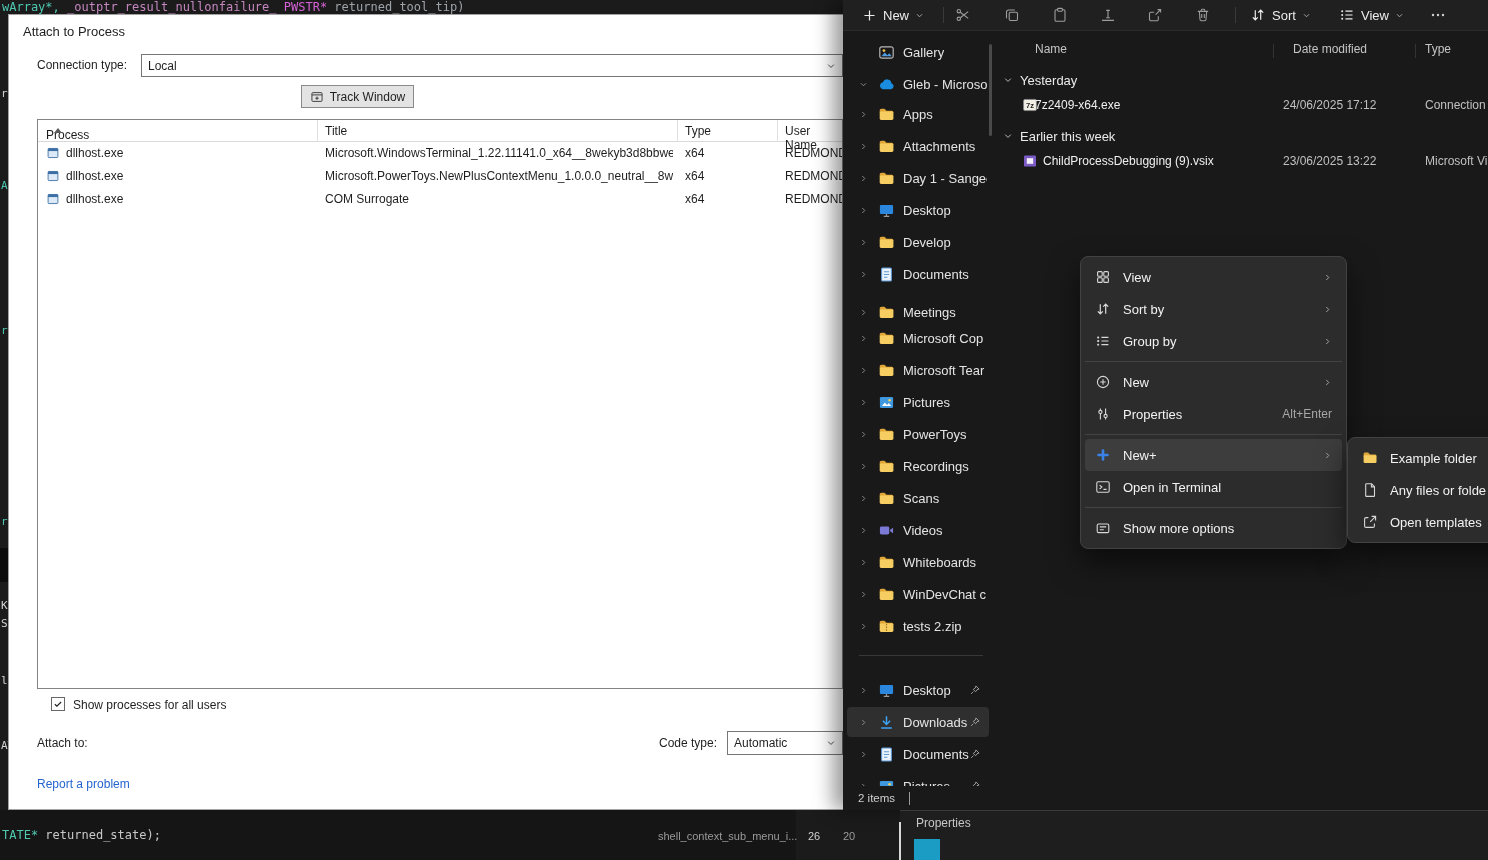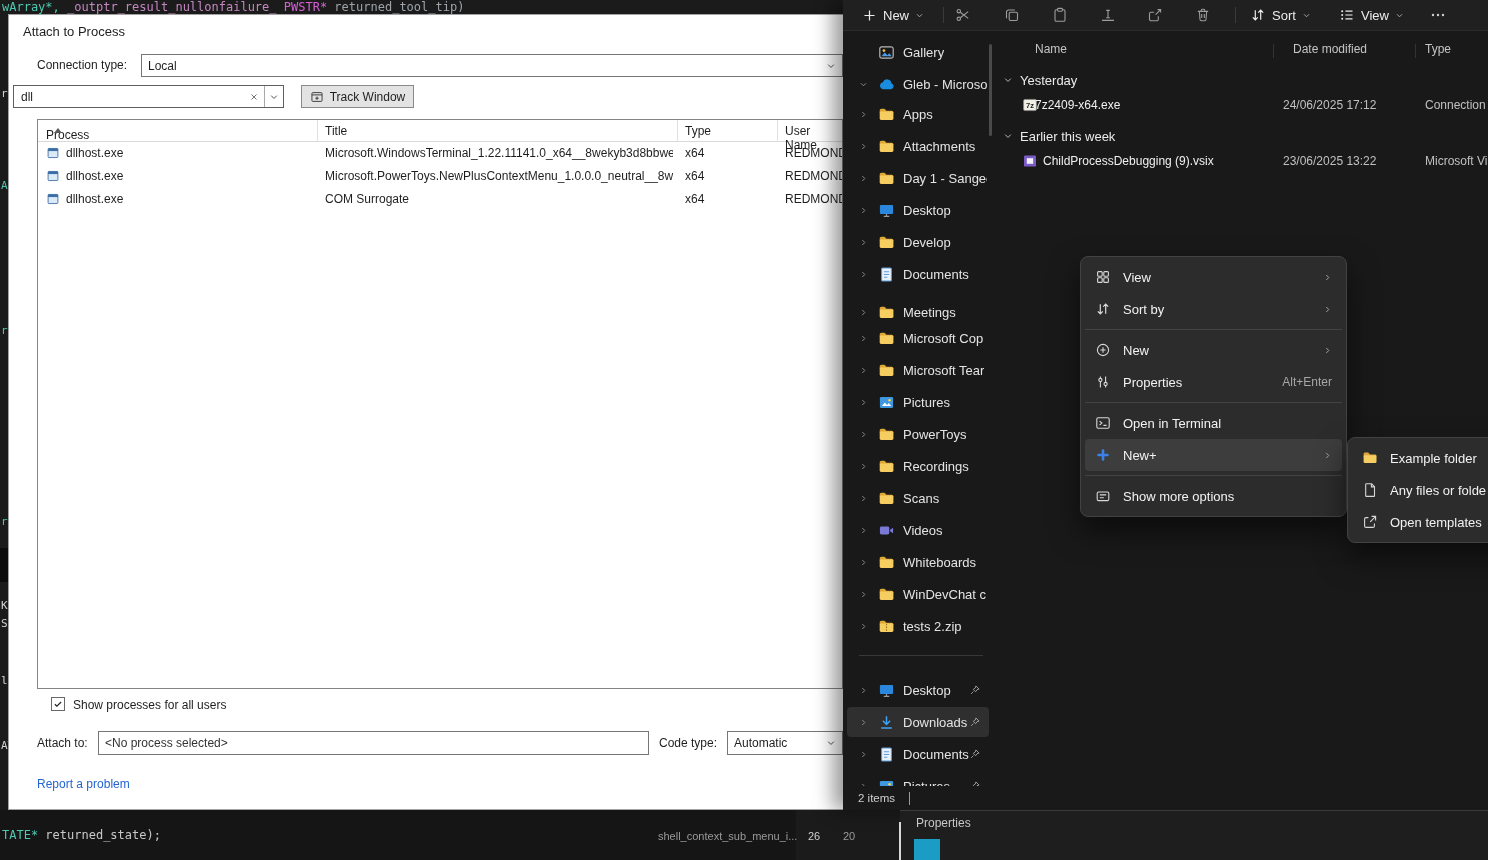--- a/index.html
+++ b/index.html
@@ -309,34 +309,20 @@
 
   <div class="dlg-label" style="left:28px;top:43px">Connection type:</div>
   <div class="combo" style="left:132px;top:39px;width:702px;height:23px">
     <span>Local</span>
     <span class="sp"></span>
     <svg class="ic10" style="color:#444">
         <use href="#s-chevd"></use>
       </svg>
   </div>
 
-  <div class="searchbox" style="left:4px;top:70px;width:271px;height:23px">
-    <input class="sfield" value="dll" style="">
-    <button style="width:20px;height:21px;display:flex;align-items:center;justify-content:center">
-      <svg class="ic10" style="color:#444">
-          <use href="#s-close"></use>
-        </svg>
-    </button>
-    <div style="width:1px;height:21px;background:#a8a8a8"></div>
-    <button style="width:18px;height:21px;display:flex;align-items:center;justify-content:center">
-      <svg class="ic10" style="color:#444">
-          <use href="#s-chevd"></use>
-        </svg>
-    </button>
-  </div>
 
   <button class="vsbtn" style="left:292px;top:70px;width:113px;height:23px">
     <svg class="ic14">
         <use href="#s-track"></use>
       </svg>
     <span>Track Window</span>
   </button>
 
   <div class="tbl">
     <div class="tbl-h">
@@ -381,21 +367,20 @@
   </div>
 
   <div class="cb" style="left:42px;top:682px">
     <svg class="ic10">
         <use href="#s-check"></use>
       </svg>
   </div>
   <div class="dlg-label" style="left:64px;top:683px">Show processes for all users</div>
 
   <div class="dlg-label" style="left:28px;top:721px">Attach to:</div>
-  <input style="position: absolute; left: 89px; top: 716px; width: 551px; height: 24px; border: 1px solid rgb(118, 118, 118); font-size: 12px; font-family: inherit; color: rgb(51, 51, 51); padding: 0px 6px; background: rgb(255, 255, 255);" value="&lt;No process selected&gt;">
 
   <div class="dlg-label" style="left:650px;top:721px">Code type:</div>
   <div class="combo" style="left:718px;top:716px;width:116px;height:24px">
     <span>Automatic</span>
     <span class="sp"></span>
     <svg class="ic10" style="color:#444">
         <use href="#s-chevd"></use>
       </svg>
   </div>
 
@@ -768,56 +753,66 @@
   <div class="mi">
     <svg class="mic">
         <use href="#s-sort"></use>
       </svg>
     <span>Sort by</span>
     <span class="sp"></span>
     <svg class="chev">
         <use href="#s-chevr"></use>
       </svg>
   </div>
+  <div class="mi">
+    <svg class="mic">
+        <use href="#s-groupby"></use>
+      </svg>
+    <span>Group by</span>
+    <span class="sp"></span>
+    <svg class="chev">
+        <use href="#s-chevr"></use>
+      </svg>
+  </div>
   <div class="msep"></div>
   <div class="mi">
     <svg class="mic">
         <use href="#s-circleplus"></use>
       </svg>
     <span>New</span>
     <span class="sp"></span>
     <svg class="chev">
         <use href="#s-chevr"></use>
       </svg>
   </div>
   <div class="mi">
     <svg class="mic">
         <use href="#s-sliders"></use>
       </svg>
     <span>Properties</span>
     <span class="sp"></span>
     <span class="short">Alt+Enter</span>
   </div>
   <div class="msep"></div>
-  <div class="mi">
-    <svg class="mic">
-        <use href="#s-terminal"></use>
-      </svg>
-    <span>Open in Terminal</span>
-  </div>
   <div class="mi hl">
     <svg class="mic">
         <use href="#s-newplus"></use>
       </svg>
     <span>New+</span>
     <span class="sp"></span>
     <svg class="chev">
         <use href="#s-chevr"></use>
       </svg>
   </div>
+  <div class="mi">
+    <svg class="mic">
+        <use href="#s-terminal"></use>
+      </svg>
+    <span>Open in Terminal</span>
+  </div>
   <div class="msep"></div>
   <div class="mi">
     <svg class="mic">
         <use href="#s-showmore"></use>
       </svg>
     <span>Show more options</span>
   </div>
 </div>
 
 <div id="sub" class="menu">

